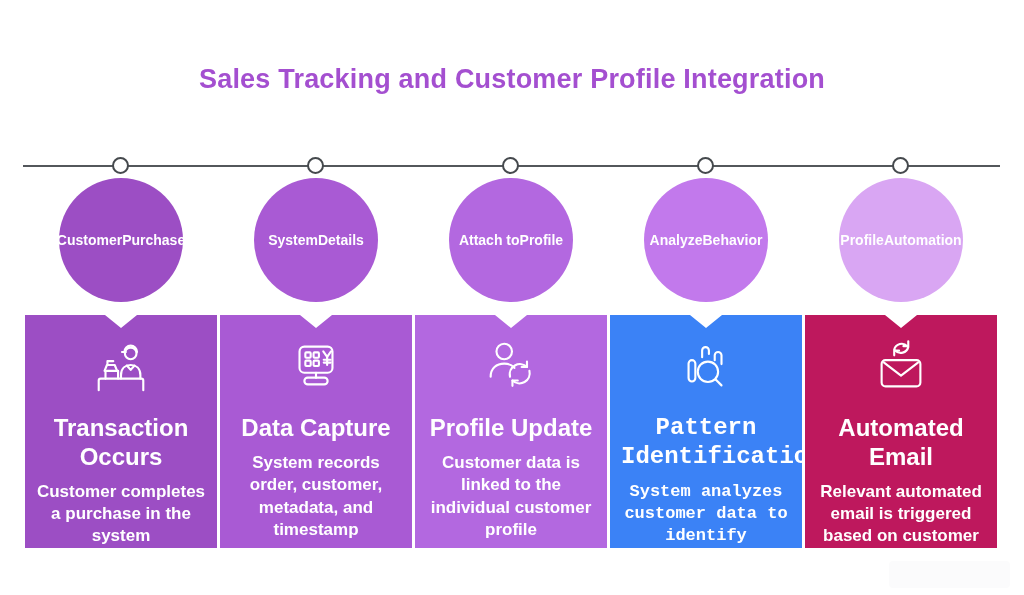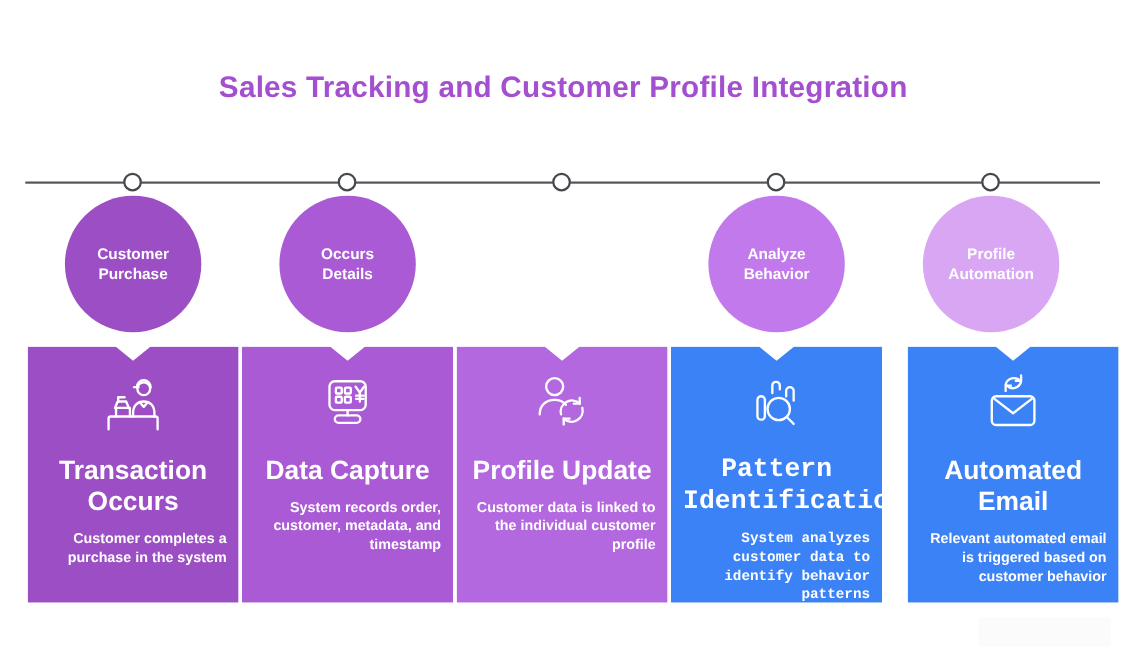--- a/index.html
+++ b/index.html
@@ -12,33 +12,33 @@
     font-size:27px;font-weight:700;letter-spacing:0.2px;
   }
   .timeline-line{position:absolute;top:165px;left:23px;width:977px;height:2px;}
   .timeline-node{
     position:absolute;top:157px;width:13px;height:13px;border-radius:50%;
     background:#ffffff;border:2.5px solid #45494d;box-sizing:content-box;
   }
   .n0{left:112px}.n1{left:307px}.n2{left:502px}.n3{left:697px}.n4{left:892px}
   .bubble{
     position:absolute;top:178px;width:124px;height:124px;border-radius:50%;
-    display:flex;flex-direction:column;align-items:center;justify-content:center;
+    display:flex;flex-direction:row;align-items:center;justify-content:center;
     color:#ffffff;font-size:14px;font-weight:700;line-height:1.35;text-align:center;
   }
   .b0{left:59px}.b1{left:254px}.b2{left:449px}.b3{left:644px}.b4{left:839px}
   .cards-row{position:absolute;top:315px;left:25px;display:flex;gap:3px;}
   .card{
     width:192px;height:233px;color:#ffffff;text-align:center;box-sizing:border-box;
     padding:20px 11px 0 11px;
     clip-path:polygon(0 0,calc(50% - 16px) 0,50% 13px,calc(50% + 16px) 0,100% 0,100% 100%,0 100%);
   }
   .card .icon{height:62px;display:flex;align-items:center;justify-content:center;}
   .card h3{margin:17px 0 0 0;font-size:24px;font-weight:700;line-height:1.2;}
-  .card p{margin:9px 0 0 0;font-size:13px;font-weight:600;line-height:1.32;text-align:right;}
+  .card p{margin:9px 0 0 0;font-size:17px;font-weight:600;line-height:1.32;}
   .watermark{
     position:absolute;left:889px;top:561px;width:121px;height:27px;
     background:#fbfbfc;border-radius:4px;
   }
   svg{display:block;}
 </style>
 </head>
 <body>
 
 <div class="canvas">
@@ -50,22 +50,26 @@
   <div class="timeline-node n1"></div>
   <div class="timeline-node n2"></div>
   <div class="timeline-node n3"></div>
   <div class="timeline-node n4"></div>
 
   <div class="bubble b0" style="background-color: rgb(156, 78, 196);">
     <span>Customer</span>
     <span>Purchase</span>
   </div>
   <div class="bubble b1" style="background-color: rgb(169, 90, 212);">
-    <span>Occurs</span>
+    <span>System</span>
     <span>Details</span>
+  </div>
+  <div class="bubble b2" style="background-color: rgb(179, 104, 224);">
+    <span>Attach to</span>
+    <span>Profile</span>
   </div>
   <div class="bubble b3" style="background-color: rgb(194, 121, 236);">
     <span>Analyze</span>
     <span>Behavior</span>
   </div>
   <div class="bubble b4" style="background-color: rgb(217, 166, 243);">
     <span>Profile</span>
     <span>Automation</span>
   </div>
 
@@ -131,21 +135,21 @@
           <path d="M28 23 v-7 a3.5 3.5 0 0 1 7 0 v3.5"></path>
           <path d="M41 26 v-5 a3.5 3.5 0 0 1 7 0 v9"></path>
           <circle cx="34" cy="38" r="10.5"></circle>
           <path d="M42 46 l6 6"></path>
         </svg>
       </div>
       <h3>Pattern Identification</h3>
       <p>System analyzes customer data to identify behavior patterns</p>
     </div>
 
-    <div class="card" style="background-color: #3b82f6; margin-left: 20px;">
+    <div class="card" style="background-color: #be185d;">
       <div class="icon">
         <svg width="62" height="62" viewBox="0 0 64 64" fill="none" stroke="#ffffff" stroke-width="2.2" stroke-linecap="round" stroke-linejoin="round">
           <path d="M25 15 a8 8 0 0 1 13.5-3.5"></path>
           <path d="M39.5 6.5 v5 h-5"></path>
           <path d="M39.5 12.5 a8 8 0 0 1-13.5 3.5"></path>
           <path d="M25 21 v-5 h5"></path>
           <rect x="12" y="26" width="40" height="27" rx="4"></rect>
           <path d="M14.5 28.5 l17.5 13.5 17.5-13.5"></path>
         </svg>
       </div>

